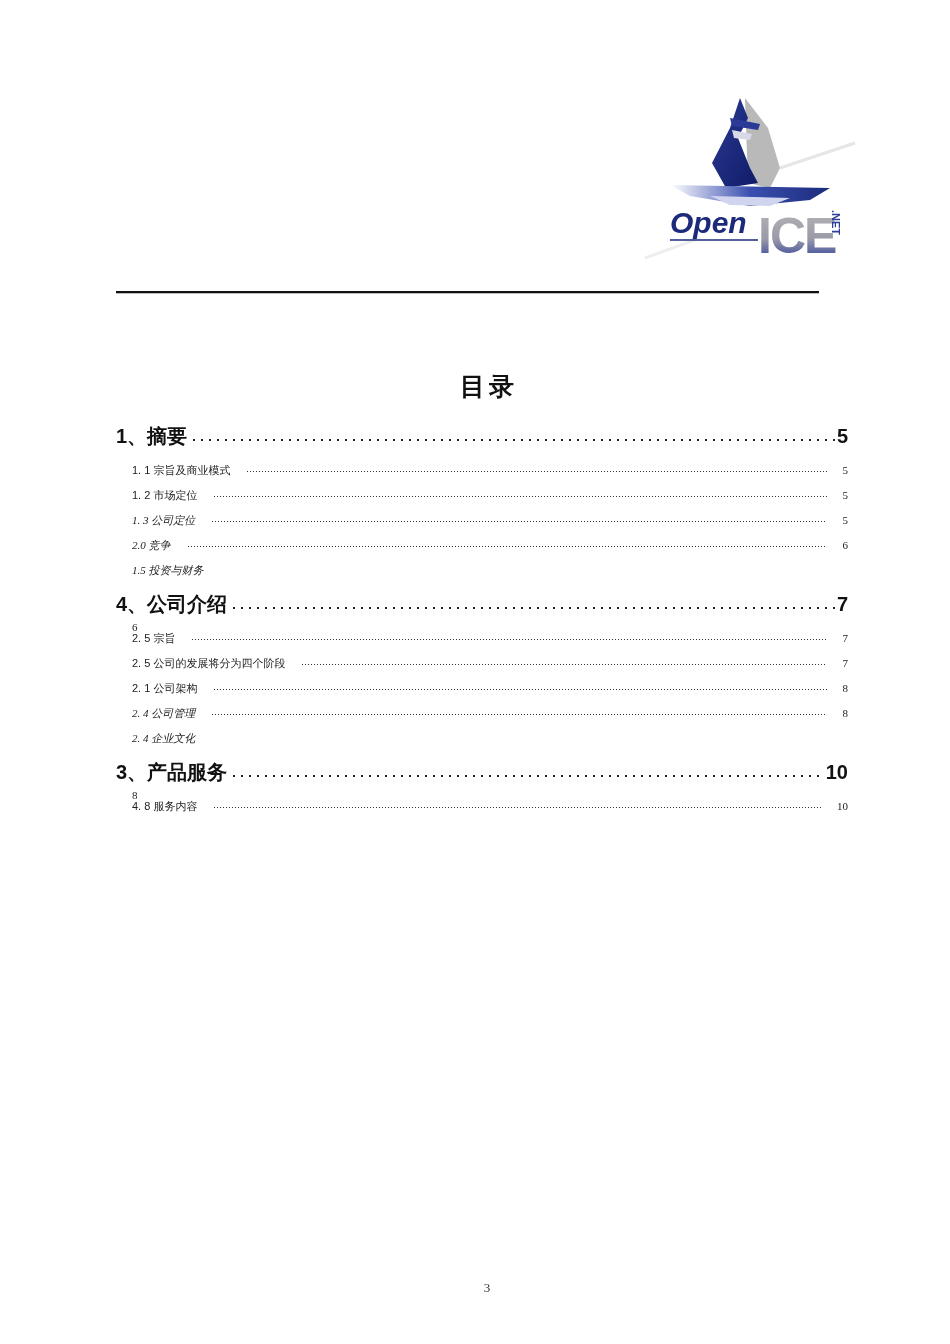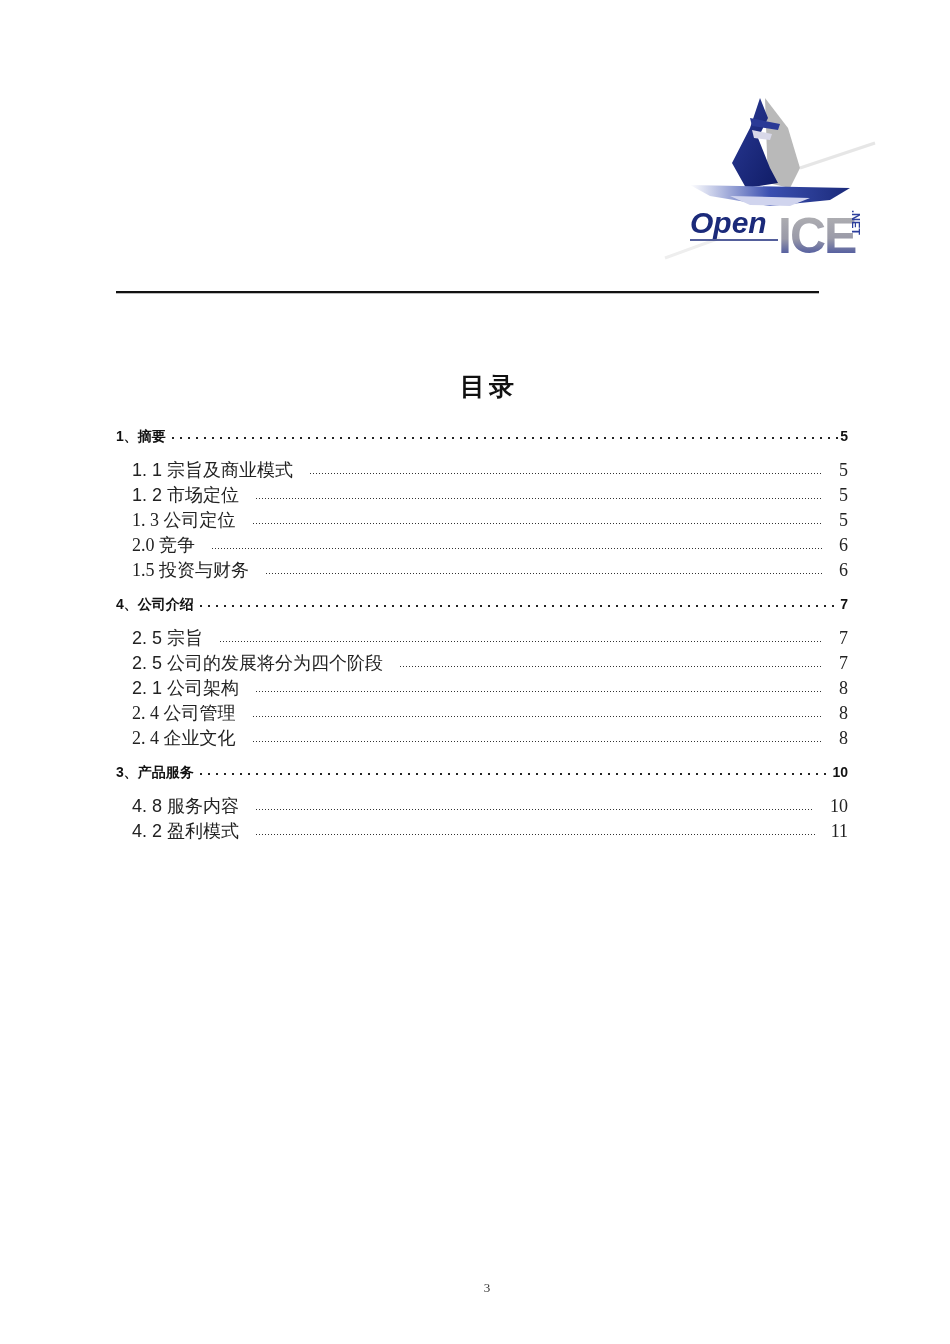--- a/index.html
+++ b/index.html
@@ -10,21 +10,21 @@
     body {
       width: 950px;
       height: 1344px;
       position: relative;
       overflow: hidden;
       font-family: "Liberation Serif", "DejaVu Serif", serif;
       color: #111;
     }
     .logo {
       position: absolute;
-      left: 660px;
+      left: 640px;
       top: 88px;
       width: 220px;
       height: 180px;
     }
     .header-rule {
       position: absolute;
       left: 116px;
       top: 291px;
       width: 703px;
       height: 2px;
@@ -60,60 +60,61 @@
       flex: 1 1 auto;
       overflow: hidden;
       height: 1em;
       position: relative;
     }
     .toc-entry .page { flex: 0 0 auto; }
 
     .lvl1 {
       font-family: "Liberation Sans", "DejaVu Sans", sans-serif;
       font-weight: bold;
-      font-size: 14px;
+      font-size: 20px;
       height: 25px;
       line-height: 25px;
     }
     .lvl1 .leader {
       background-image: radial-gradient(circle, #222 1.1px, transparent 1.3px);
       background-size: 8px 4px;
       background-repeat: repeat-x;
       background-position: 1px 11px;
       height: 16px;
       margin: 0 2px;
     }
     .lvl1.gap-after { margin-bottom: 9px; }
 
     .lvl2 {
-      font-size: 18px;
+      font-size: 11px;
       height: 25px;
       line-height: 25px;
       padding-left: 16px;
       gap: 16px;
     }
     .lvl2 .label {
       font-family: "Liberation Sans", "DejaVu Sans", sans-serif;
       color: #222;
     }
     .lvl2 .label.italic {
       font-family: "Liberation Serif", "DejaVu Serif", serif;
+      font-style: italic;
     }
     .lvl2 .leader {
       background-image: radial-gradient(circle, #333 0.6px, transparent 0.8px);
       background-size: 3px 3px;
       background-repeat: repeat-x;
       background-position: 0 12px;
       height: 16px;
     }
     .lvl2 .page {
       font-family: "Liberation Serif", "DejaVu Serif", serif;
       color: #222;
     }
-    .lvl2.last-in-group { margin-bottom: 9px; }
+    .lvl2.last-in-group { margin-bottom: 9px; flex-direction: column; }
 
     .page-number {
       position: absolute;
       left: 0;
       width: 950px;
       top: 1280px;
       text-align: center;
       font-family: "Liberation Serif", "DejaVu Serif", serif;
       font-size: 13px;
       color: #333;
@@ -235,20 +236,15 @@
   <div class="toc-entry lvl1 gap-after">
     <span class="label">3、产品服务</span>
     <span class="leader"></span>
     <span class="page">10</span>
   </div>
   <div class="toc-entry lvl2">
     <span class="label">4. 8 服务内容</span>
     <span class="leader"></span>
     <span class="page">10</span>
   </div>
-  <div class="toc-entry lvl2">
-    <span class="label">4. 2 盈利模式</span>
-    <span class="leader"></span>
-    <span class="page">11</span>
-  </div>
 </div>
 
 <div class="page-number">3</div>
 
 </body></html>

